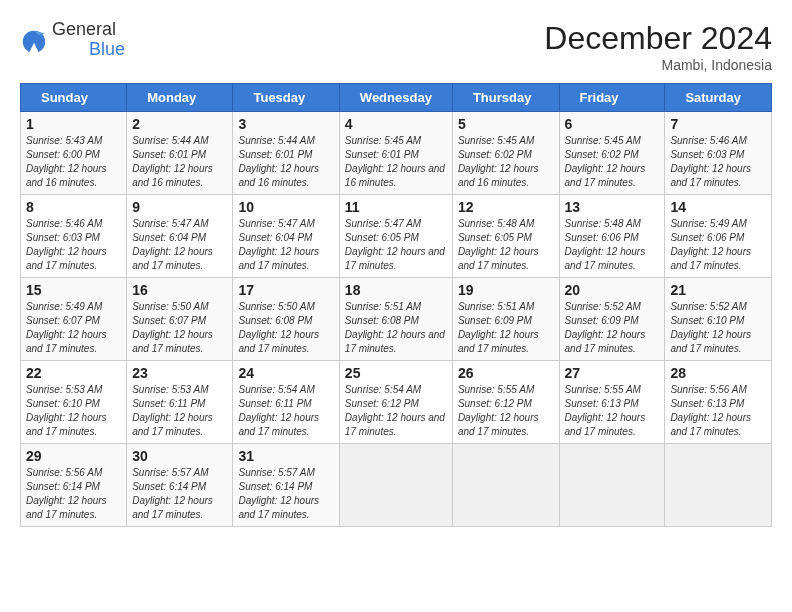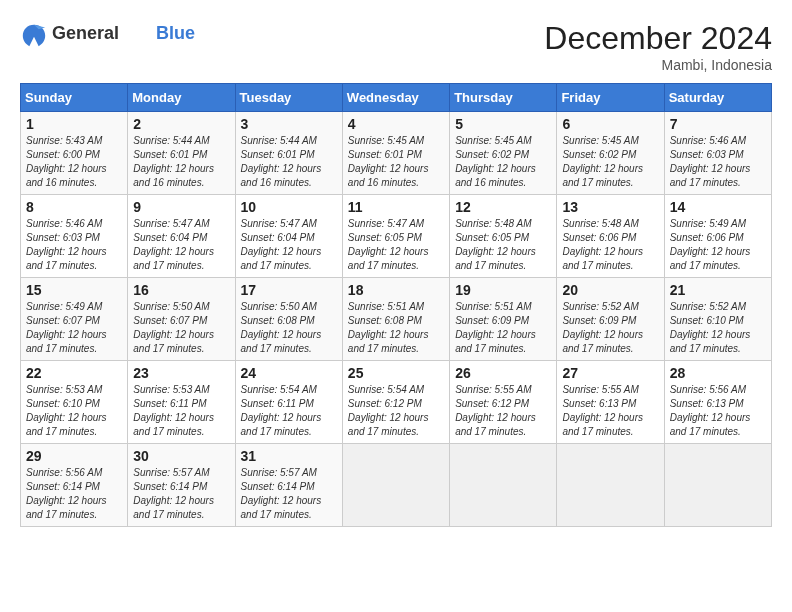--- a/index.html
+++ b/index.html
@@ -16,23 +16,23 @@
       align-items: flex-start;
       margin-bottom: 10px;
     }
     .logo {
       display: flex;
       align-items: center;
       gap: 4px;
     }
     .logo-text {
       display: flex;
-      flex-direction: row;
+      flex-direction: column;
       font-size: 18px;
-      font-weight: bold;
+      font-weight: normal;
       line-height: 1.1;
     }
     .logo-general { color: #333; }
     .logo-blue { color: #3a7bd5; margin-left: 37px; }
     .logo-icon {
       width: 28px;
       height: 28px;
     }
     .title-block {
       text-align: right;
@@ -47,21 +47,21 @@
       color: #555;
     }
     .calendar {
       width: 100%;
       border-collapse: collapse;
       font-size: 11px;
     }
     .calendar thead th {
       background: #3a7bd5;
       color: #fff;
-      padding: 6px 4px;
+      padding: 6px 20px;
       text-align: left;
       font-size: 13px;
       font-weight: bold;
       border: 1px solid #2a5fb5;
     }
     .calendar tbody td {
       vertical-align: top;
       padding: 4px 5px;
       border: 1px solid #ccc;
       width: 107px;

